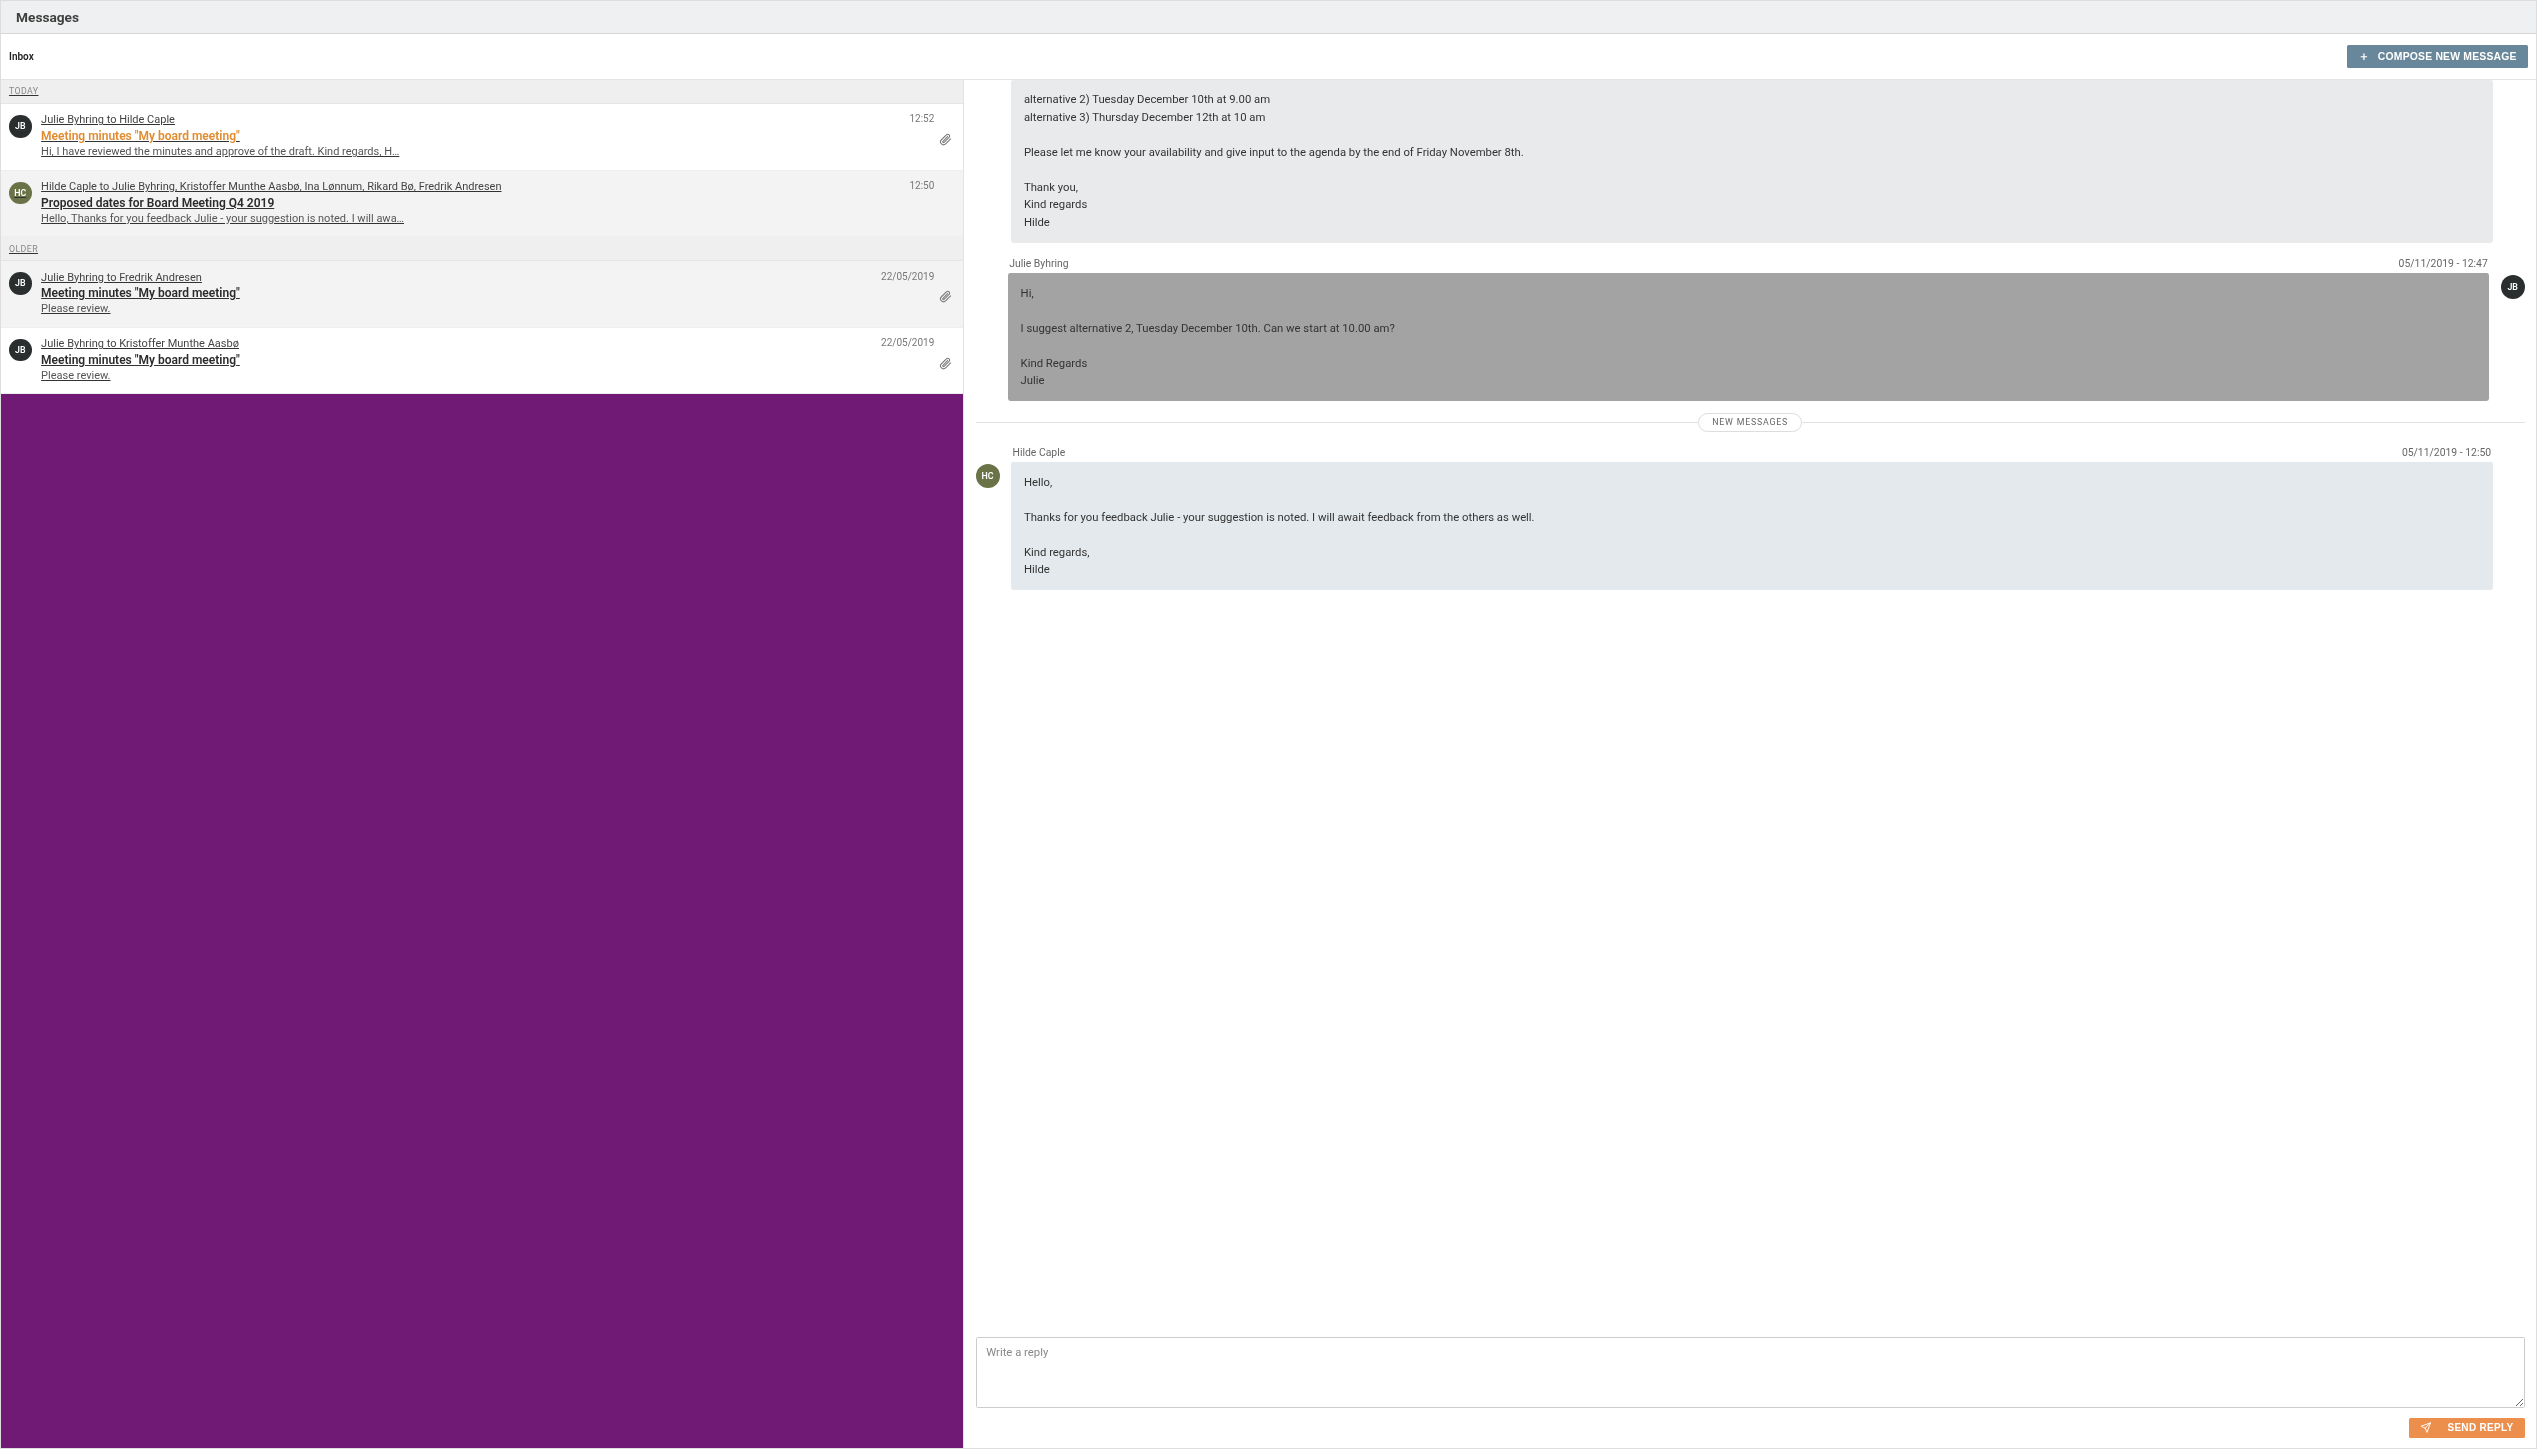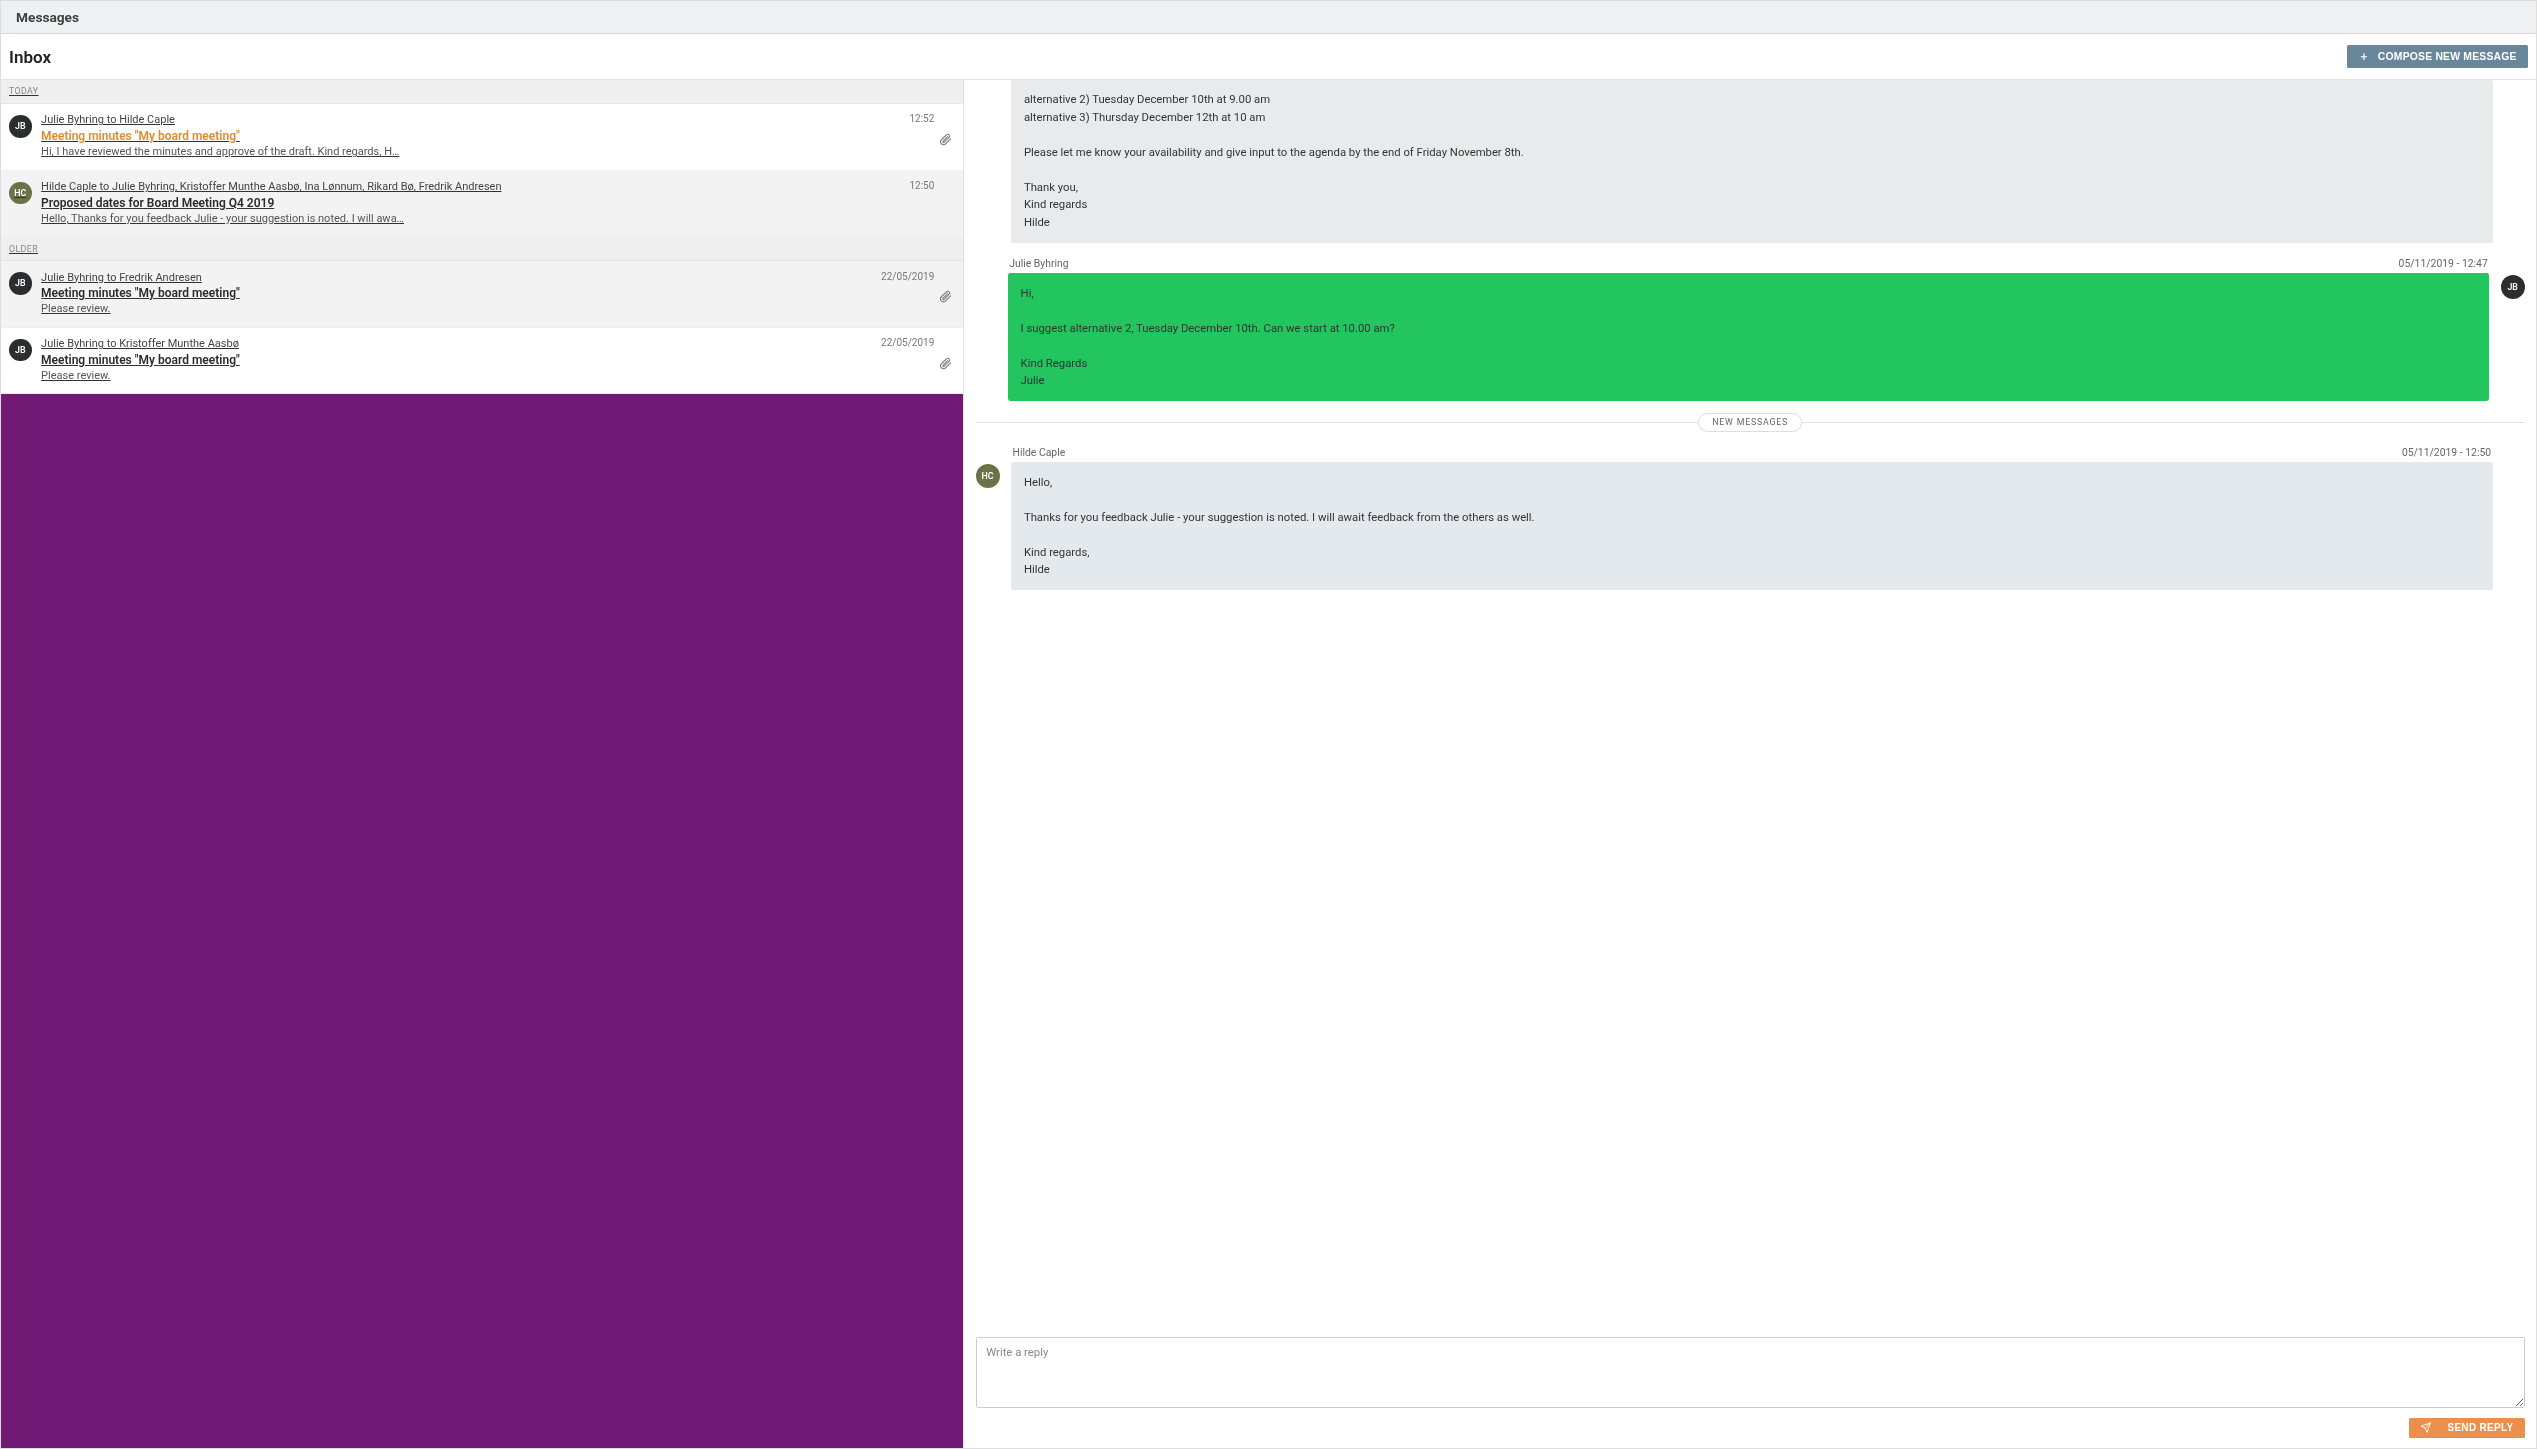--- a/index.html
+++ b/index.html
@@ -29,21 +29,21 @@
   }
   
   .subbar {
     display: flex;
     justify-content: space-between;
     align-items: center;
     padding: 11.3px 8px 11.3px 8px;
     border-bottom: 0.8px solid #e3e3e3;
   }
   .subbar h2 {
-    font-size: 17px;
+    font-size: 10px;
     font-weight: 600;
     color: #222;
   }
   .compose-btn {
     background: #68879a;
     color: #fff;
     border: none;
     padding: 5.6px 11.3px;
     font-size: 10.4px;
     font-weight: 700;
@@ -173,21 +173,21 @@
   .bubble {
     border-radius: 2.4px;
     padding: 11.3px 13px;
     font-size: 11.3px;
     color: #333;
     line-height: 1.55;
     white-space: pre-wrap;
     position: relative;
   }
   .bubble.grey { background: #e9eaeb; }
-  .bubble.green { background: #22c55e; }
+  .bubble.green { background: #a3a3a3; }
   .bubble.blue { background: #e3e9ec; }
   .row-avatar {
     width: 24px; height: 24px;
     border-radius: 50%;
     color: #fff;
     font-size: 8.8px;
     font-weight: 600;
     display: flex; align-items: center; justify-content: center;
     flex-shrink: 0;
     margin-top: 17.7px;

